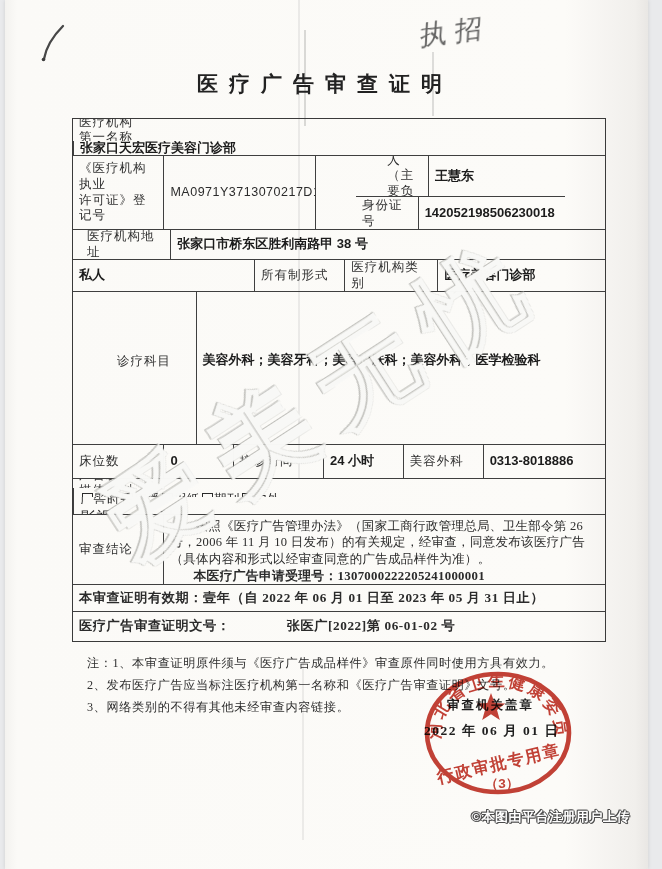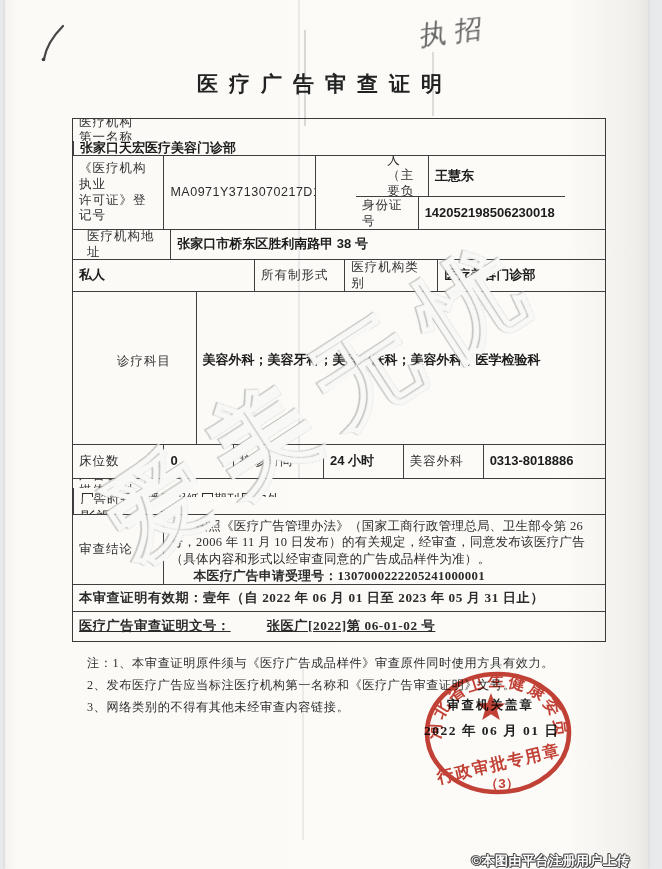--- a/index.html
+++ b/index.html
@@ -55,21 +55,21 @@
   #seal-caption { left:442px; top:697px; font-size:12.5px; font-weight:700; letter-spacing:2px; color:#1f1f1f; }
   #seal-date { left:419px; top:722px; font-size:13.5px; font-weight:700; letter-spacing:1.5px; color:#1f1f1f; }
   #stamp-svg { left:400px; top:648px; mix-blend-mode:multiply; opacity:.92; }
 
   
   #wm-diag { left:40px; top:255px; width:560px; height:290px; display:flex; align-items:center; justify-content:center;
     transform:rotate(-33deg); font-size:100px; font-weight:700; letter-spacing:24px; color:transparent;
     -webkit-text-stroke:2.5px rgba(253,253,251,.95);
     filter:drop-shadow(.7px .7px .5px rgba(150,150,145,.75)) drop-shadow(-.7px -.7px .5px rgba(150,150,145,.6));
     pointer-events:none; z-index:6; }
-  #wm-corner { right:18px; top:852px; font-size:13px; font-weight:700; letter-spacing:.5px; color:#fff; z-index:7;
+  #wm-corner { right:18px; top:808px; font-size:13px; font-weight:700; letter-spacing:.5px; color:#fff; z-index:7;
     font-family:"Liberation Sans",sans-serif;
     text-shadow:1px 0 0 #4c4c4c,-1px 0 0 #4c4c4c,0 1px 0 #4c4c4c,0 -1px 0 #4c4c4c,1px 1px 0 #4c4c4c,-1px -1px 0 #4c4c4c; }
 </style>
 </head>
 <body>
 
 <div id="paper">
 
   <div class="crease" style="left:293px; top:0; width:2px; height:478px; background:rgba(120,120,120,.13);"></div>
   <div class="crease" style="left:299px; top:30px; width:2px; height:96px; background:rgba(95,95,95,.22);"></div>
@@ -156,21 +156,21 @@
         <div class="conc-text">按照《医疗广告管理办法》（国家工商行政管理总局、卫生部令第 26 号，2006 年 11 月 10 日发布）的有关规定，经审查，同意发布该医疗广告（具体内容和形式以经审查同意的广告成品样件为准）。</div>
         <div class="conc-accept">本医疗广告申请受理号：1307000222205241000001</div>
       </div>
     </div>
 
     <div class="trow" style="height:27px;">
       <div class="tcell wide-line" style="width:100%;">本审查证明有效期：壹年（自 2022 年 06 月 01 日至 2023 年 05 月 31 日止）</div>
     </div>
 
     <div class="trow" style="height:30px;">
-      <div class="tcell" style="width:100%; gap:36px;text-decoration:underline;">
+      <div class="tcell" style="width:100%; gap:56px;">
         <span class="wide-line">医疗广告审查证明文号：</span>
         <span class="wide-line">张医广[2022]第 06-01-02 号</span>
       </div>
     </div>
 
   </div>
 
   <div id="notes" class="abs">
       <div>注：1、本审查证明原件须与《医疗广告成品样件》审查原件同时使用方具有效力。</div>
       <div>2、发布医疗广告应当标注医疗机构第一名称和《医疗广告审查证明》文号。</div>

